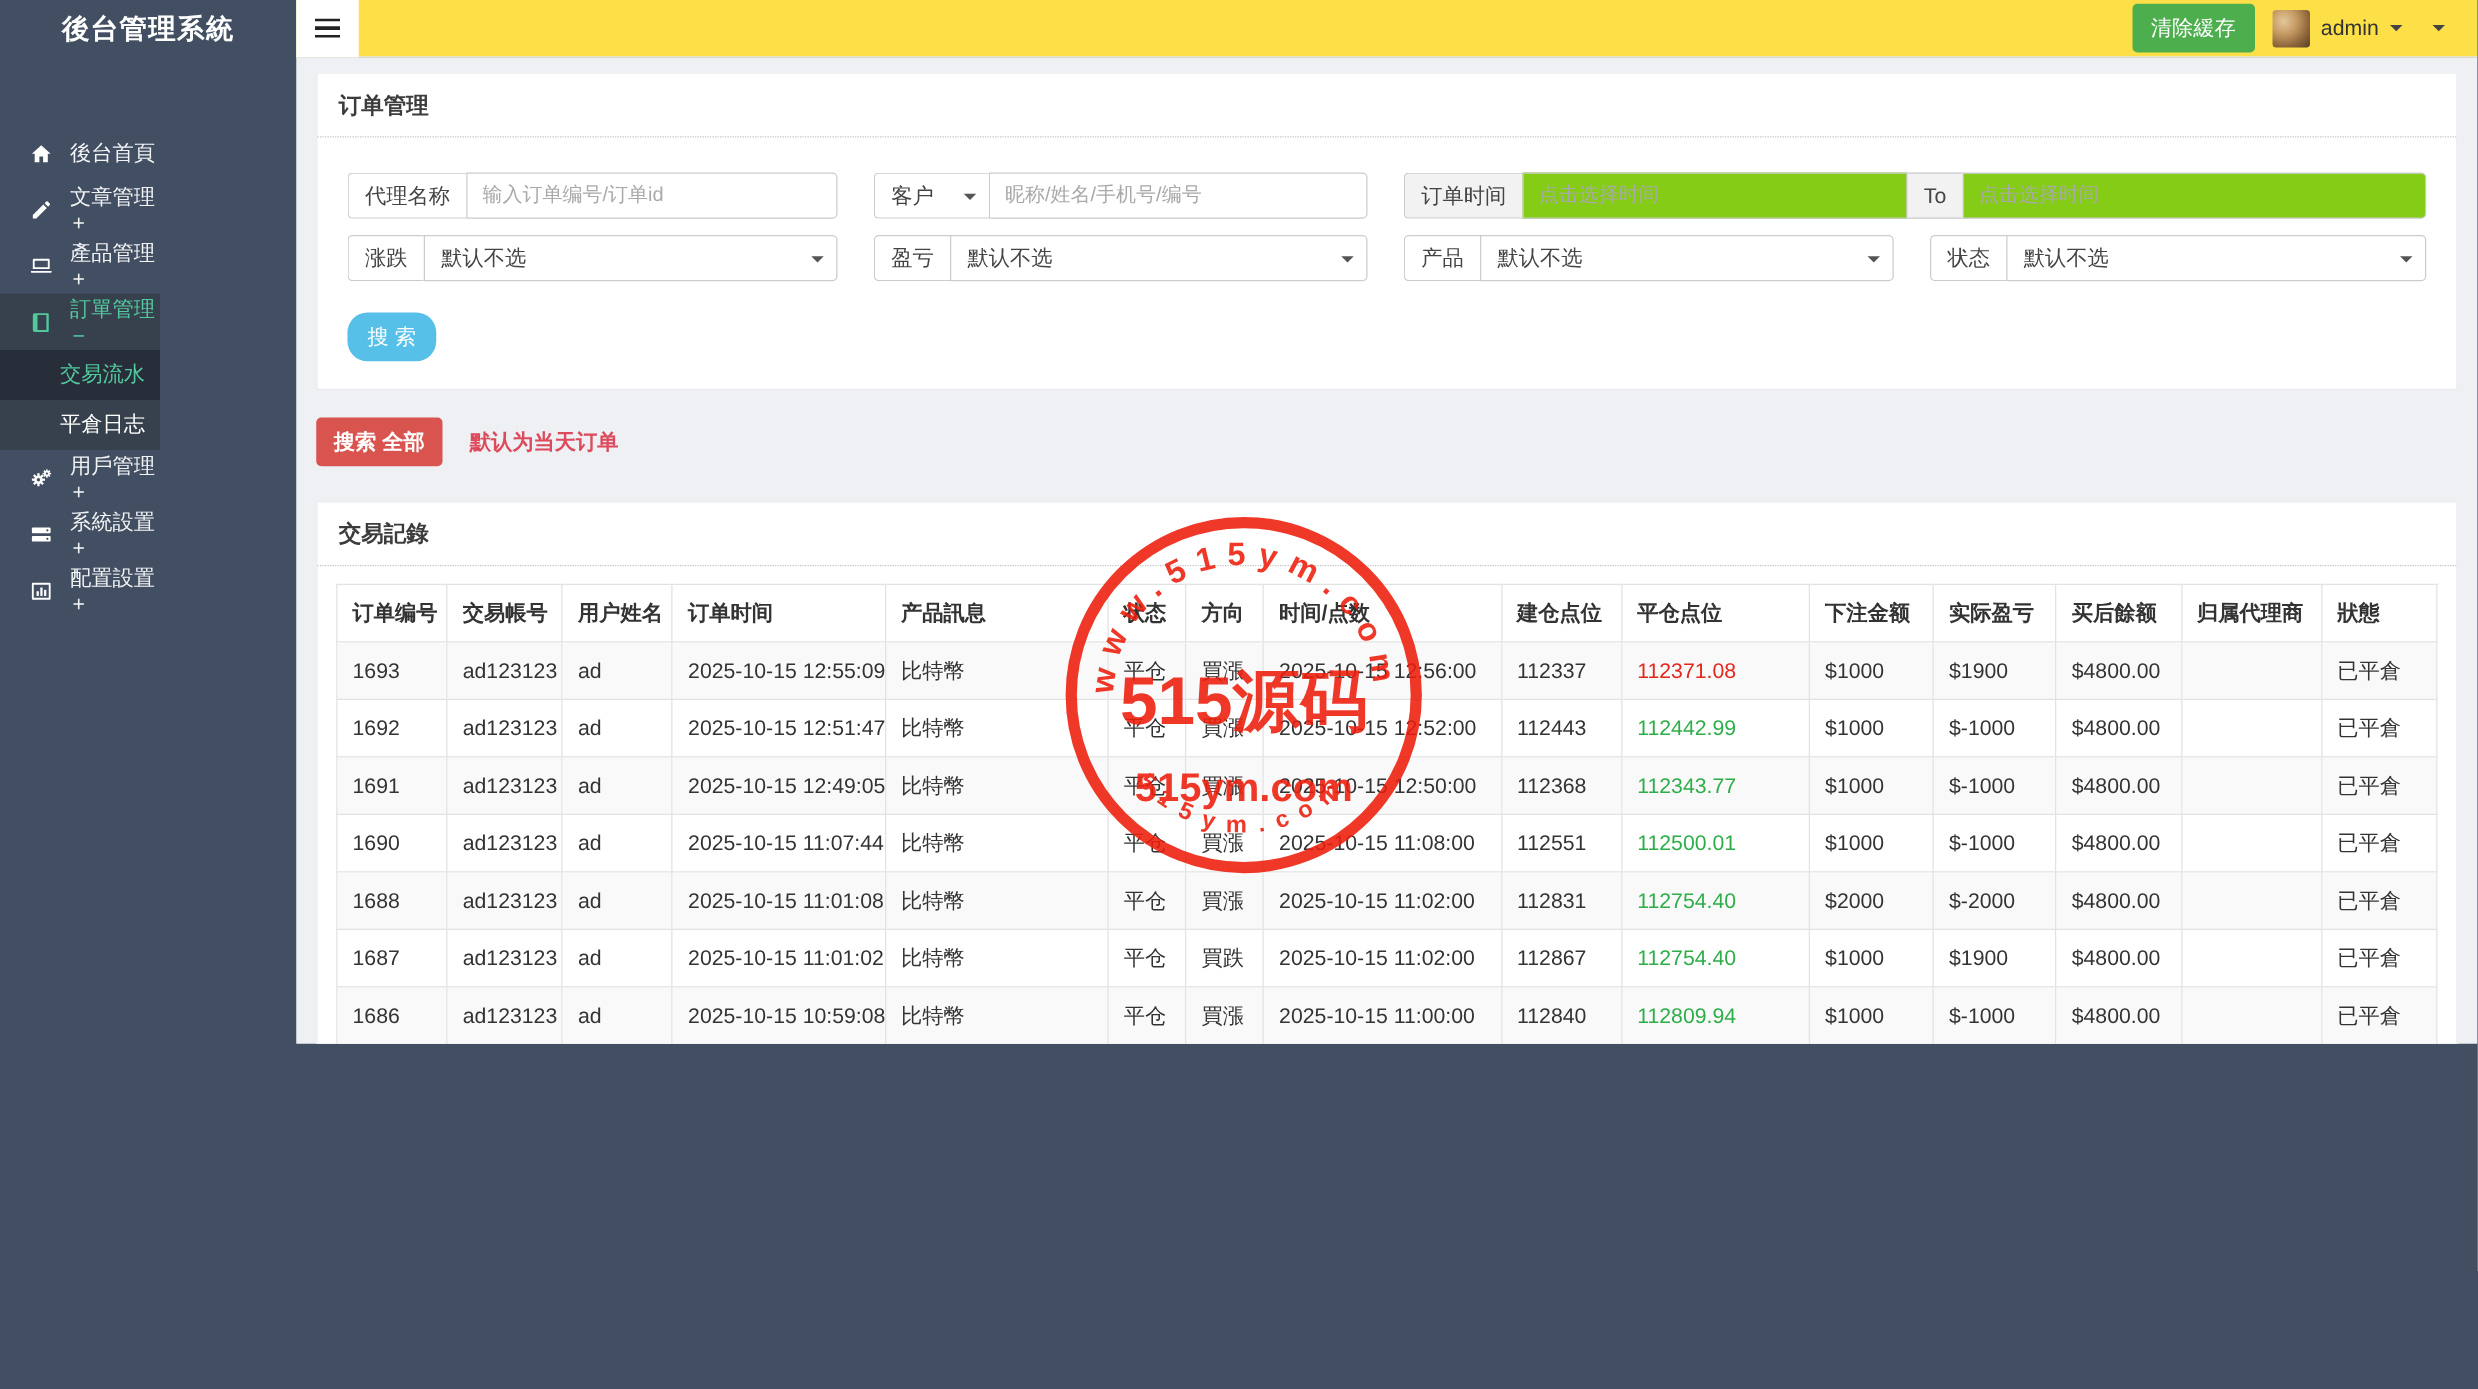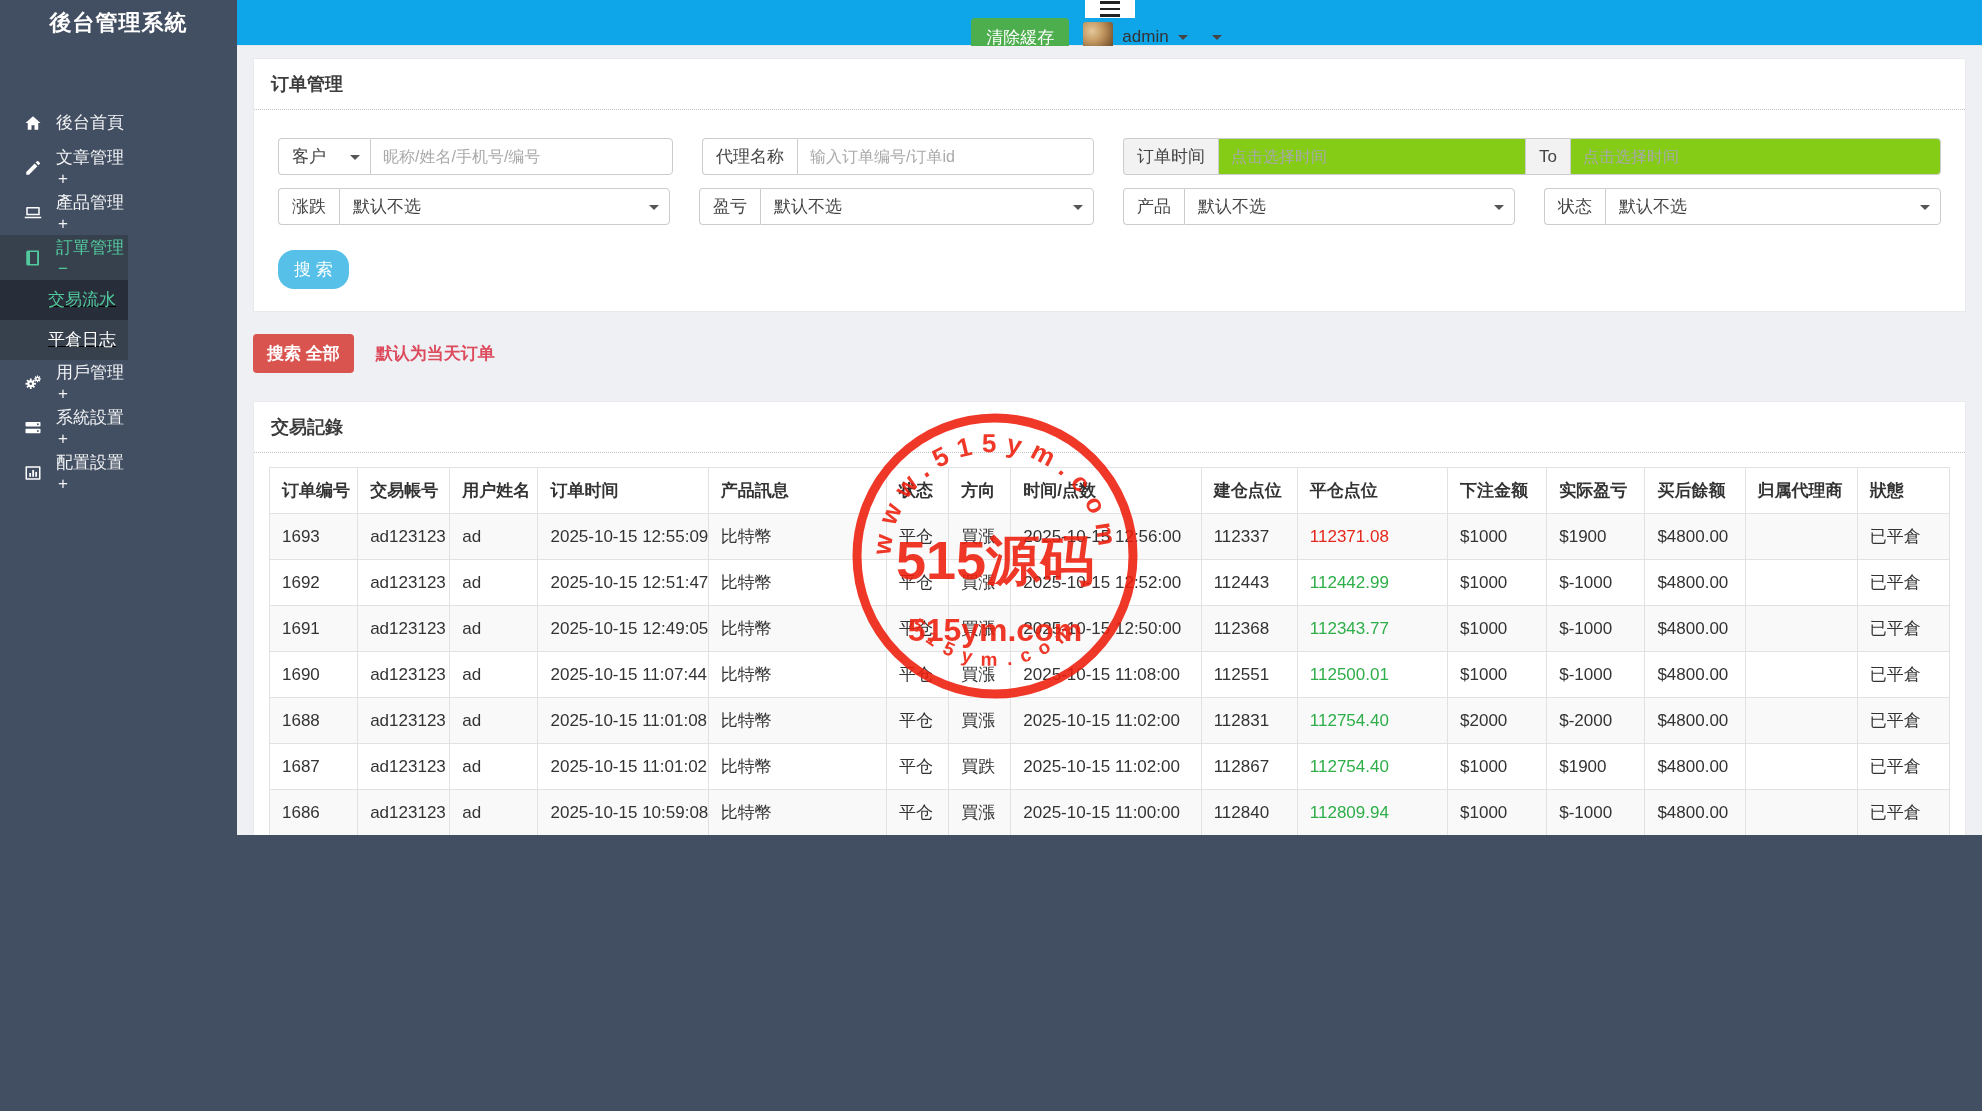--- a/index.html
+++ b/index.html
@@ -10,29 +10,29 @@
   
   .sidebar{width:237px;background:var(--sidebar_bg,#424e61);flex-shrink:0;}
   .brand{height:46px;line-height:46px;text-align:center;color:#fff;font-size:22px;font-weight:700;letter-spacing:1px;}
   .menu{list-style:none;margin:0;padding:54px 0 0 0;width:128px;}
   .menu-item{height:45px;display:flex;align-items:center;padding-left:24px;gap:14px;
     color:#f1f3f5;font-size:17px;cursor:pointer;}
   .menu-item .mi-icon{width:18px;height:18px;display:inline-flex;color:#fff;}
   .menu-item.green{color:var(--accent_green,#52c99d);}
   .menu-item.green .mi-icon{color:var(--accent_green,#52c99d);}
   .tree-block{background:var(--sidebar_block,#37404d);}
-  .submenu{list-style:none;margin:0;padding:0;text-decoration:underline;}
+  .submenu{list-style:none;margin:0;padding:0;}
   .sub-item{height:40px;line-height:40px;padding-left:48px;color:#fff;font-size:17px;cursor:pointer;
     background:var(--sidebar_block,#37404d);}
   .sub-item.active{background:var(--sidebar_active,#272e39);color:var(--accent_green,#52c99d);}
   .mi-suffix{margin-left:2px;}
 
   
   .main{flex:1;display:flex;flex-direction:column;min-width:0;}
-  .topbar{height:46px;background:#0ea5e9;border-bottom:1px solid #e4e7ea;display:flex;align-items:center;justify-content:space-between;flex-shrink:0;flex-direction:column;}
+  .topbar{height:46px;background:#fde047;border-bottom:1px solid #e4e7ea;display:flex;align-items:center;justify-content:space-between;flex-shrink:0;}
   .hamburger{width:50px;height:46px;display:flex;flex-direction:column;justify-content:center;align-items:center;gap:4px;cursor:pointer;background:#fff;border:0;}
   .hamburger span{display:block;width:20px;height:2.5px;background:#222;}
   .top-right{display:flex;align-items:center;gap:14px;padding-right:26px;}
   .clear-btn{background:var(--btn_green,#4cae4c);color:#fff;border:0;border-radius:4px;
     font-size:17px;padding:8px 15px;cursor:pointer;font-family:inherit;}
   .user-box{display:flex;align-items:center;gap:9px;cursor:pointer;}
   .avatar{width:30px;height:30px;border-radius:3px;
     background:radial-gradient(circle at 30% 30%,#e3c79b 0%,#c59a63 35%,#8a6238 70%,#55402a 100%);}
   .user-name{font-size:17px;color:#333;}
   .caret{width:0;height:0;border-left:5px solid transparent;border-right:5px solid transparent;border-top:5px solid #444;}
@@ -207,30 +207,30 @@
         <span class="caret outer"></span>
       </div>
     </header>
 
     <section class="content">
 
       <div class="panel">
         <div class="panel-title">订单管理</div>
         <div class="form-area">
           <div class="f-row">
+            <div class="igroup w-a">
+              <span class="iaddon">代理名称</span>
+              <input class="iinput" placeholder="输入订单编号/订单id" style="">
+            </div>
             <div class="igroup w-b">
               <span class="gsel first">
                 <span>客户</span>
                   <span class="caret"></span>
               </span>
               <input class="iinput" placeholder="昵称/姓名/手机号/编号" style="">
-            </div>
-            <div class="igroup w-a">
-              <span class="iaddon">代理名称</span>
-              <input class="iinput" placeholder="输入订单编号/订单id" style="">
             </div>
             <div class="igroup w-c date">
               <span class="iaddon">订单时间</span>
               <input class="iinput" style="flex: 0 0 308px;" placeholder="点击选择时间">
               <span class="iaddon to">To</span>
               <input class="iinput" placeholder="点击选择时间" style="">
             </div>
           </div>
           <div class="f-row">
             <div class="igroup w-d">

